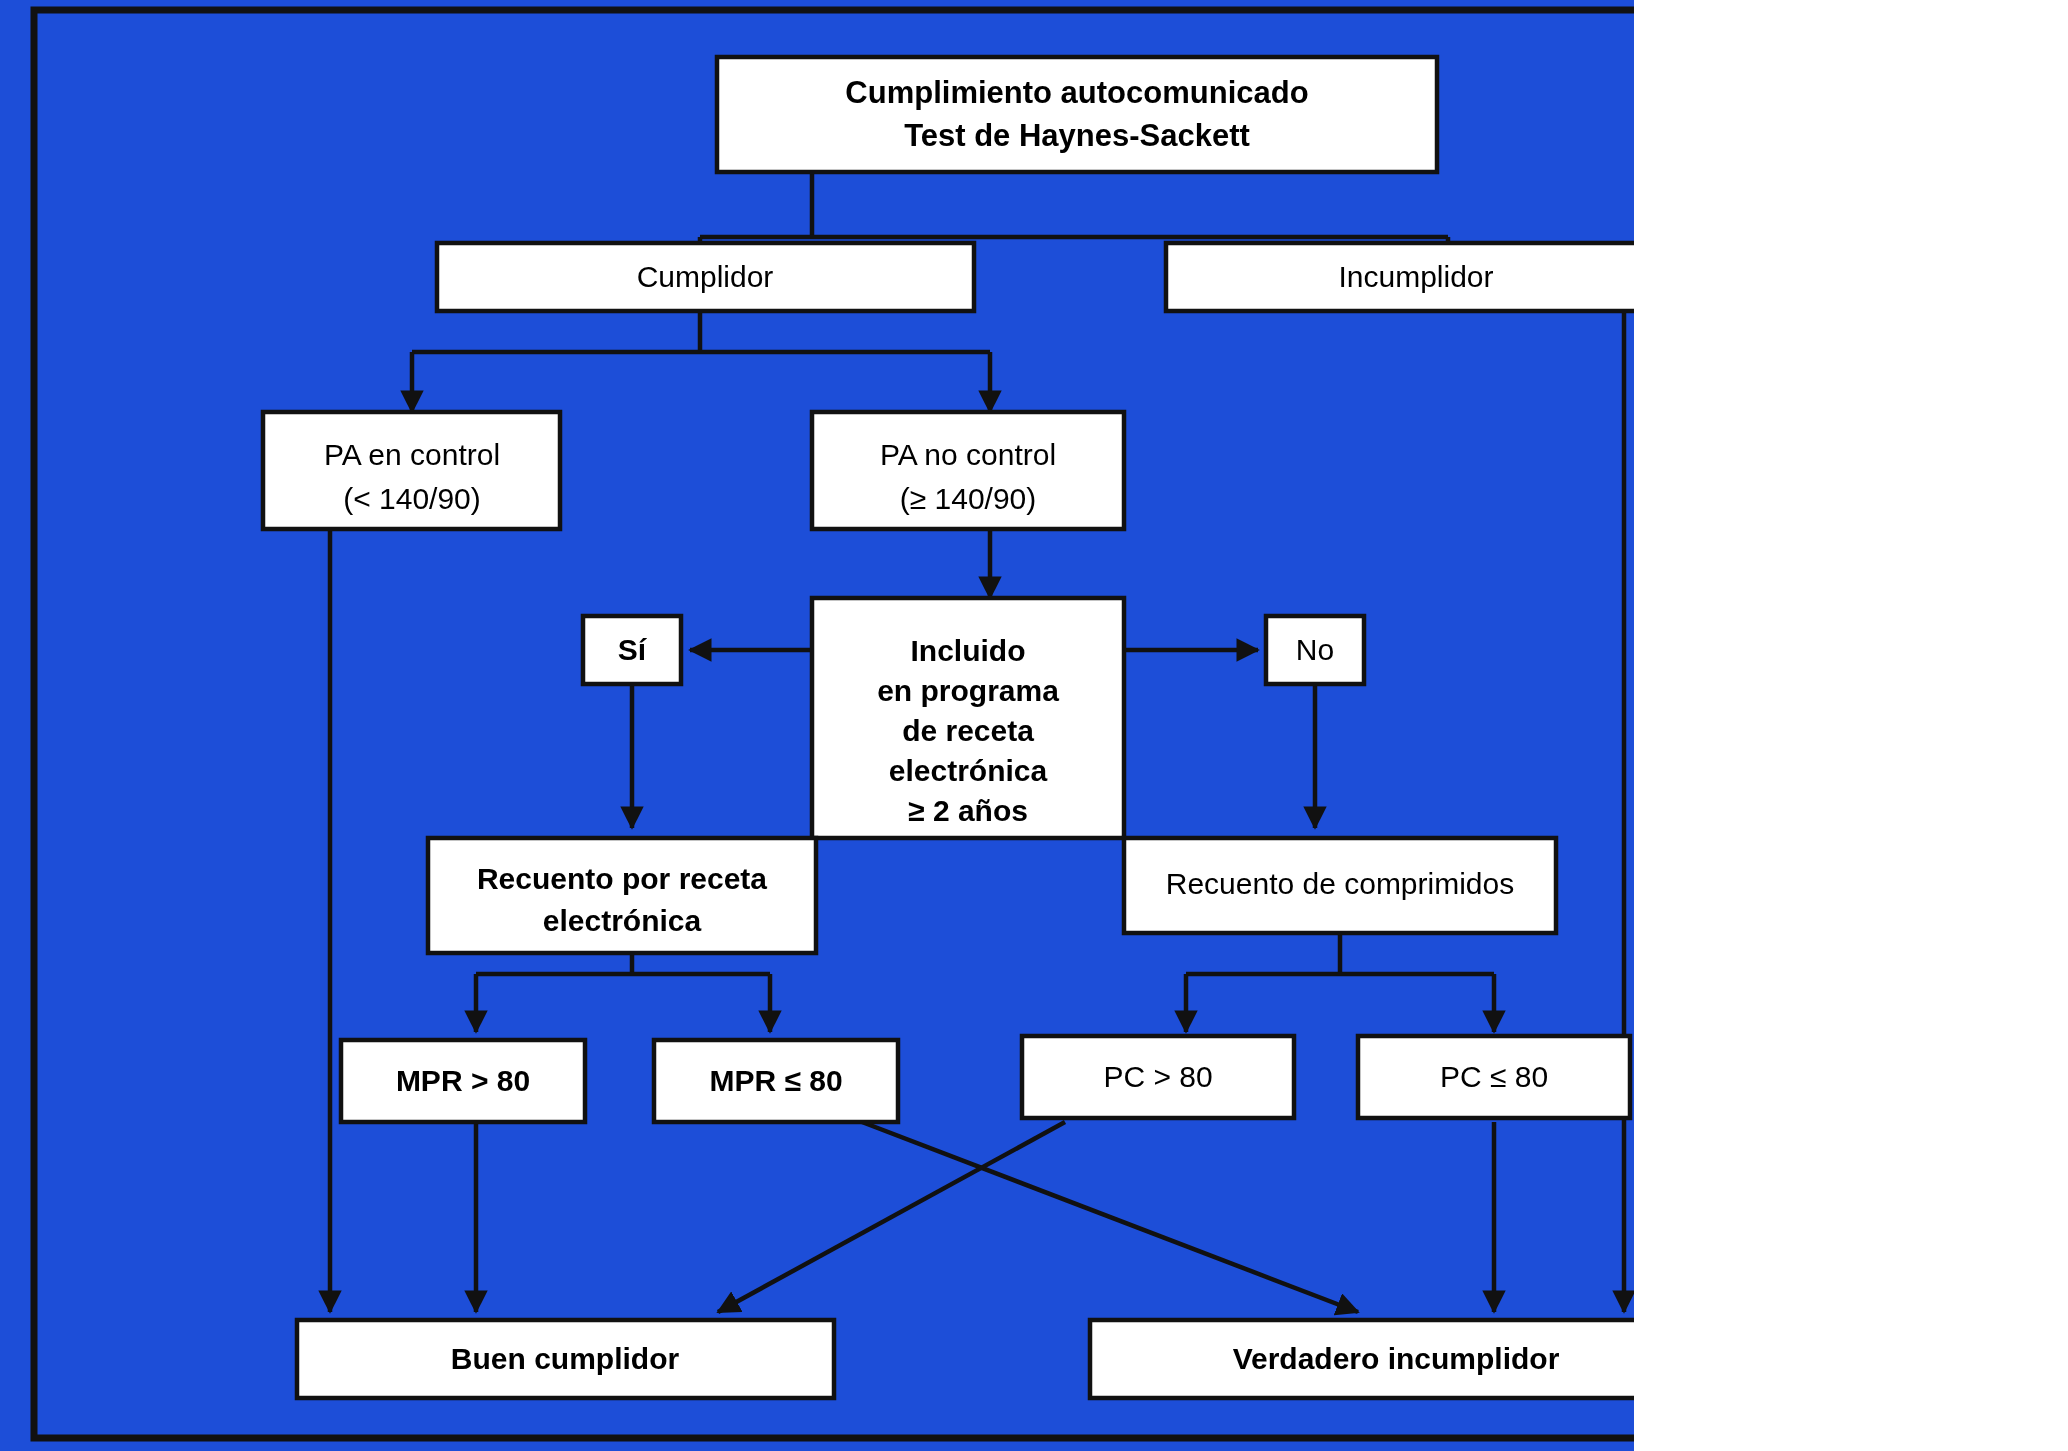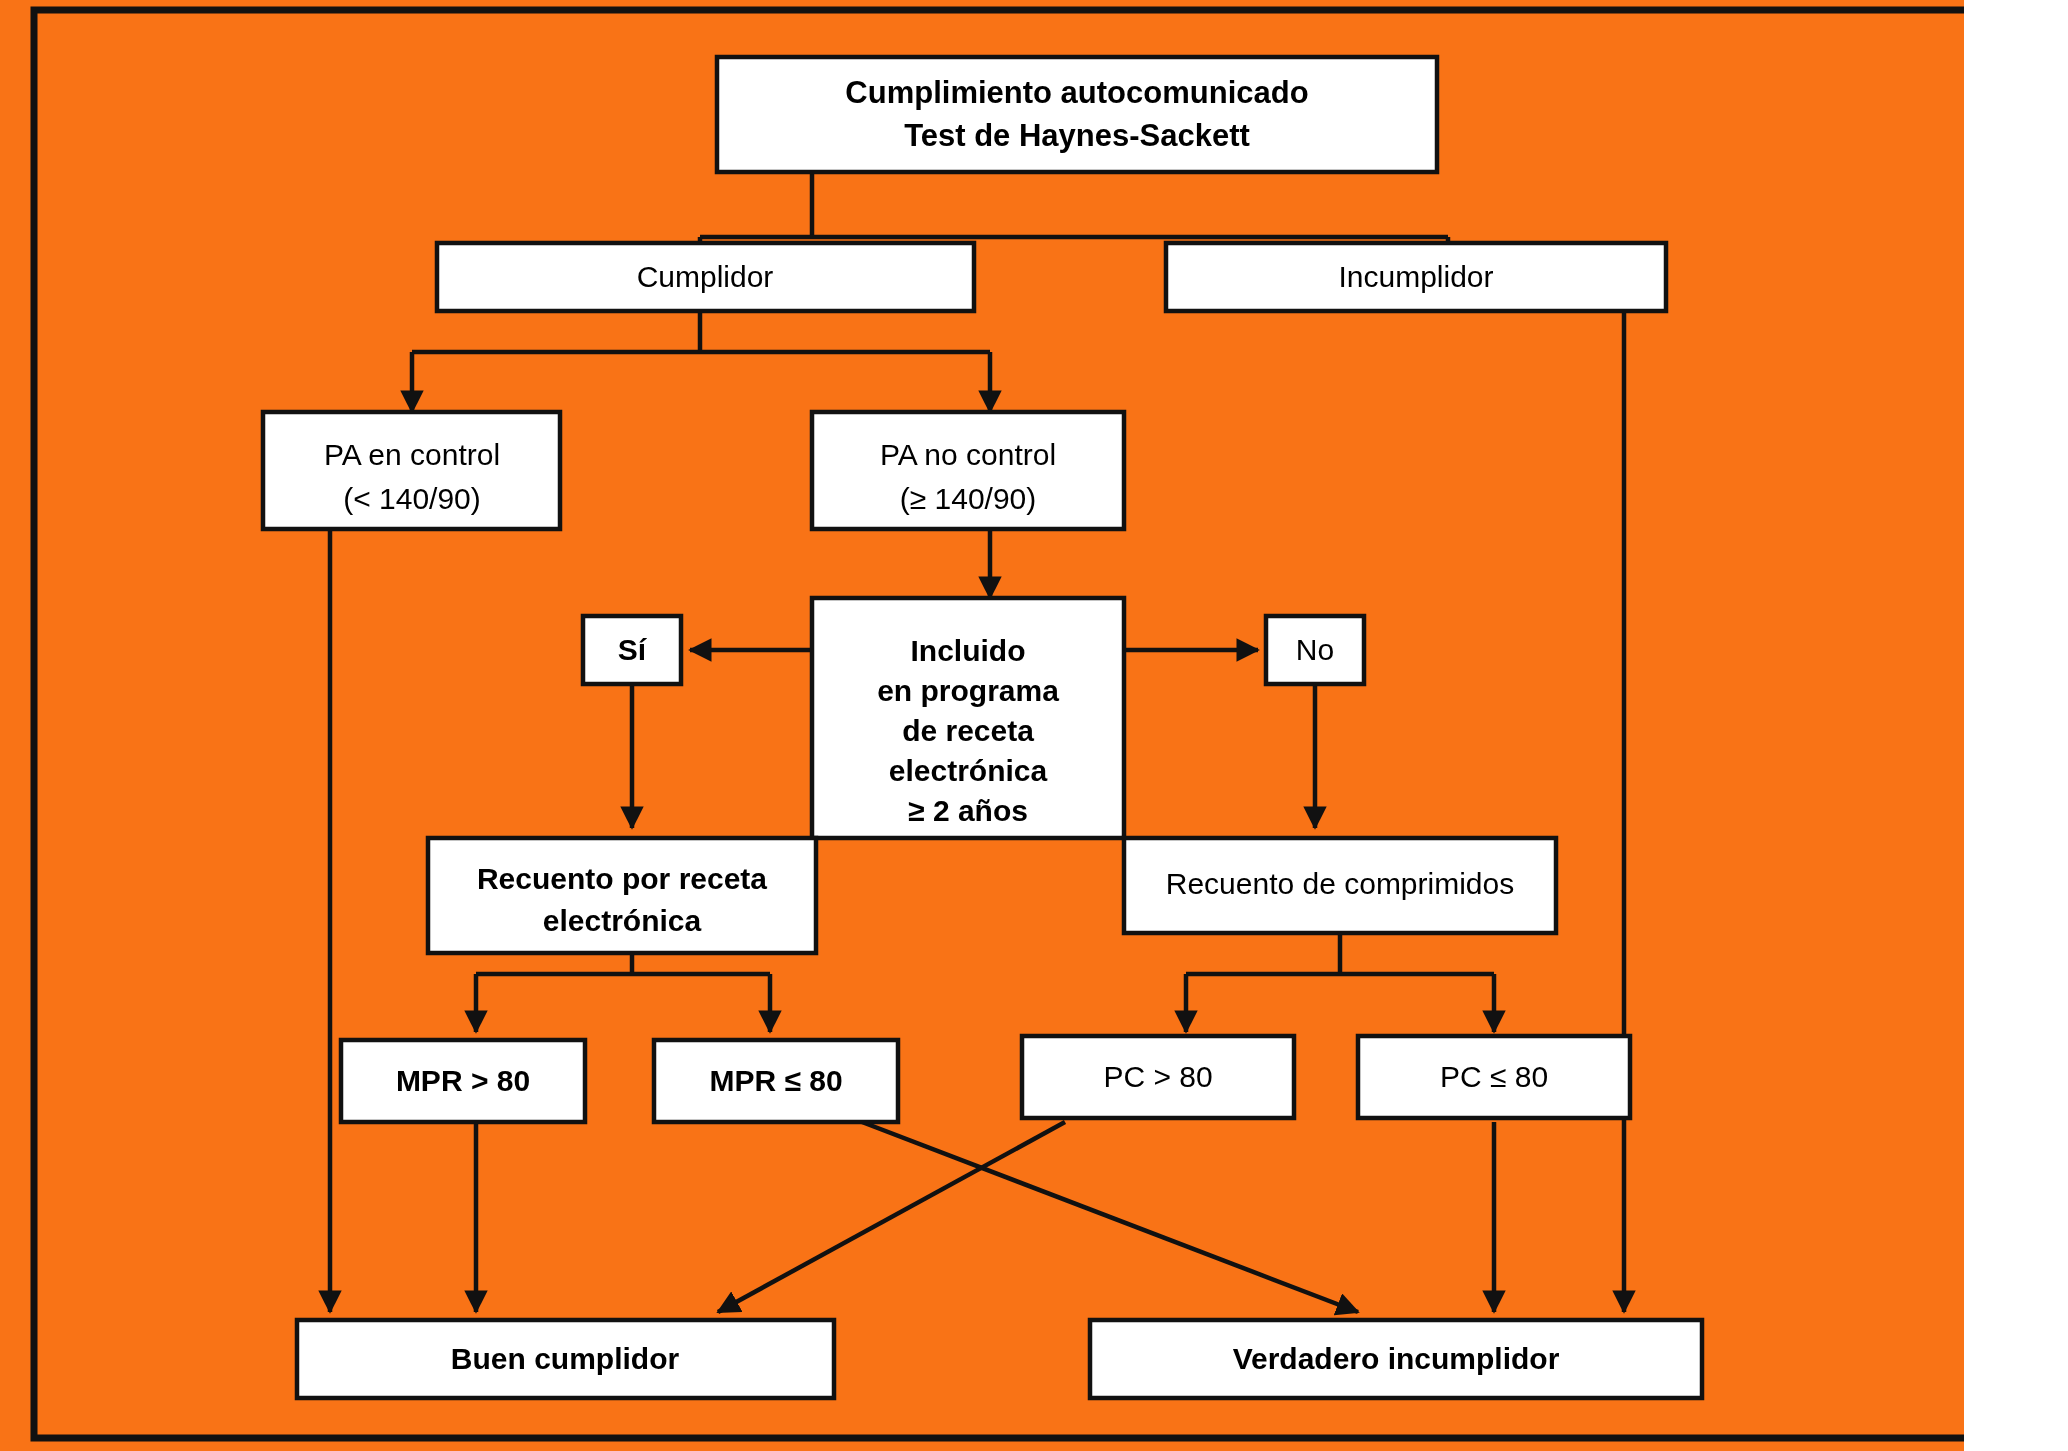--- a/index.html
+++ b/index.html
@@ -5,23 +5,23 @@
   html, body {
     margin: 0;
     padding: 0;
     background: #ffffff;
   }
   body {
     font-family: "Liberation Sans", sans-serif;
   }
   #canvas {
     position: relative;
-    width: 1964px;
+    width: 1634px;
     height: 1451px;
-    background: #f97316;
+    background: #1d4ed8;
     overflow: hidden;
   }
   svg#flow {
     position: absolute;
     left: 0;
     top: 0;
     width: 2068px;
     height: 1451px;
     display: block;
   }

